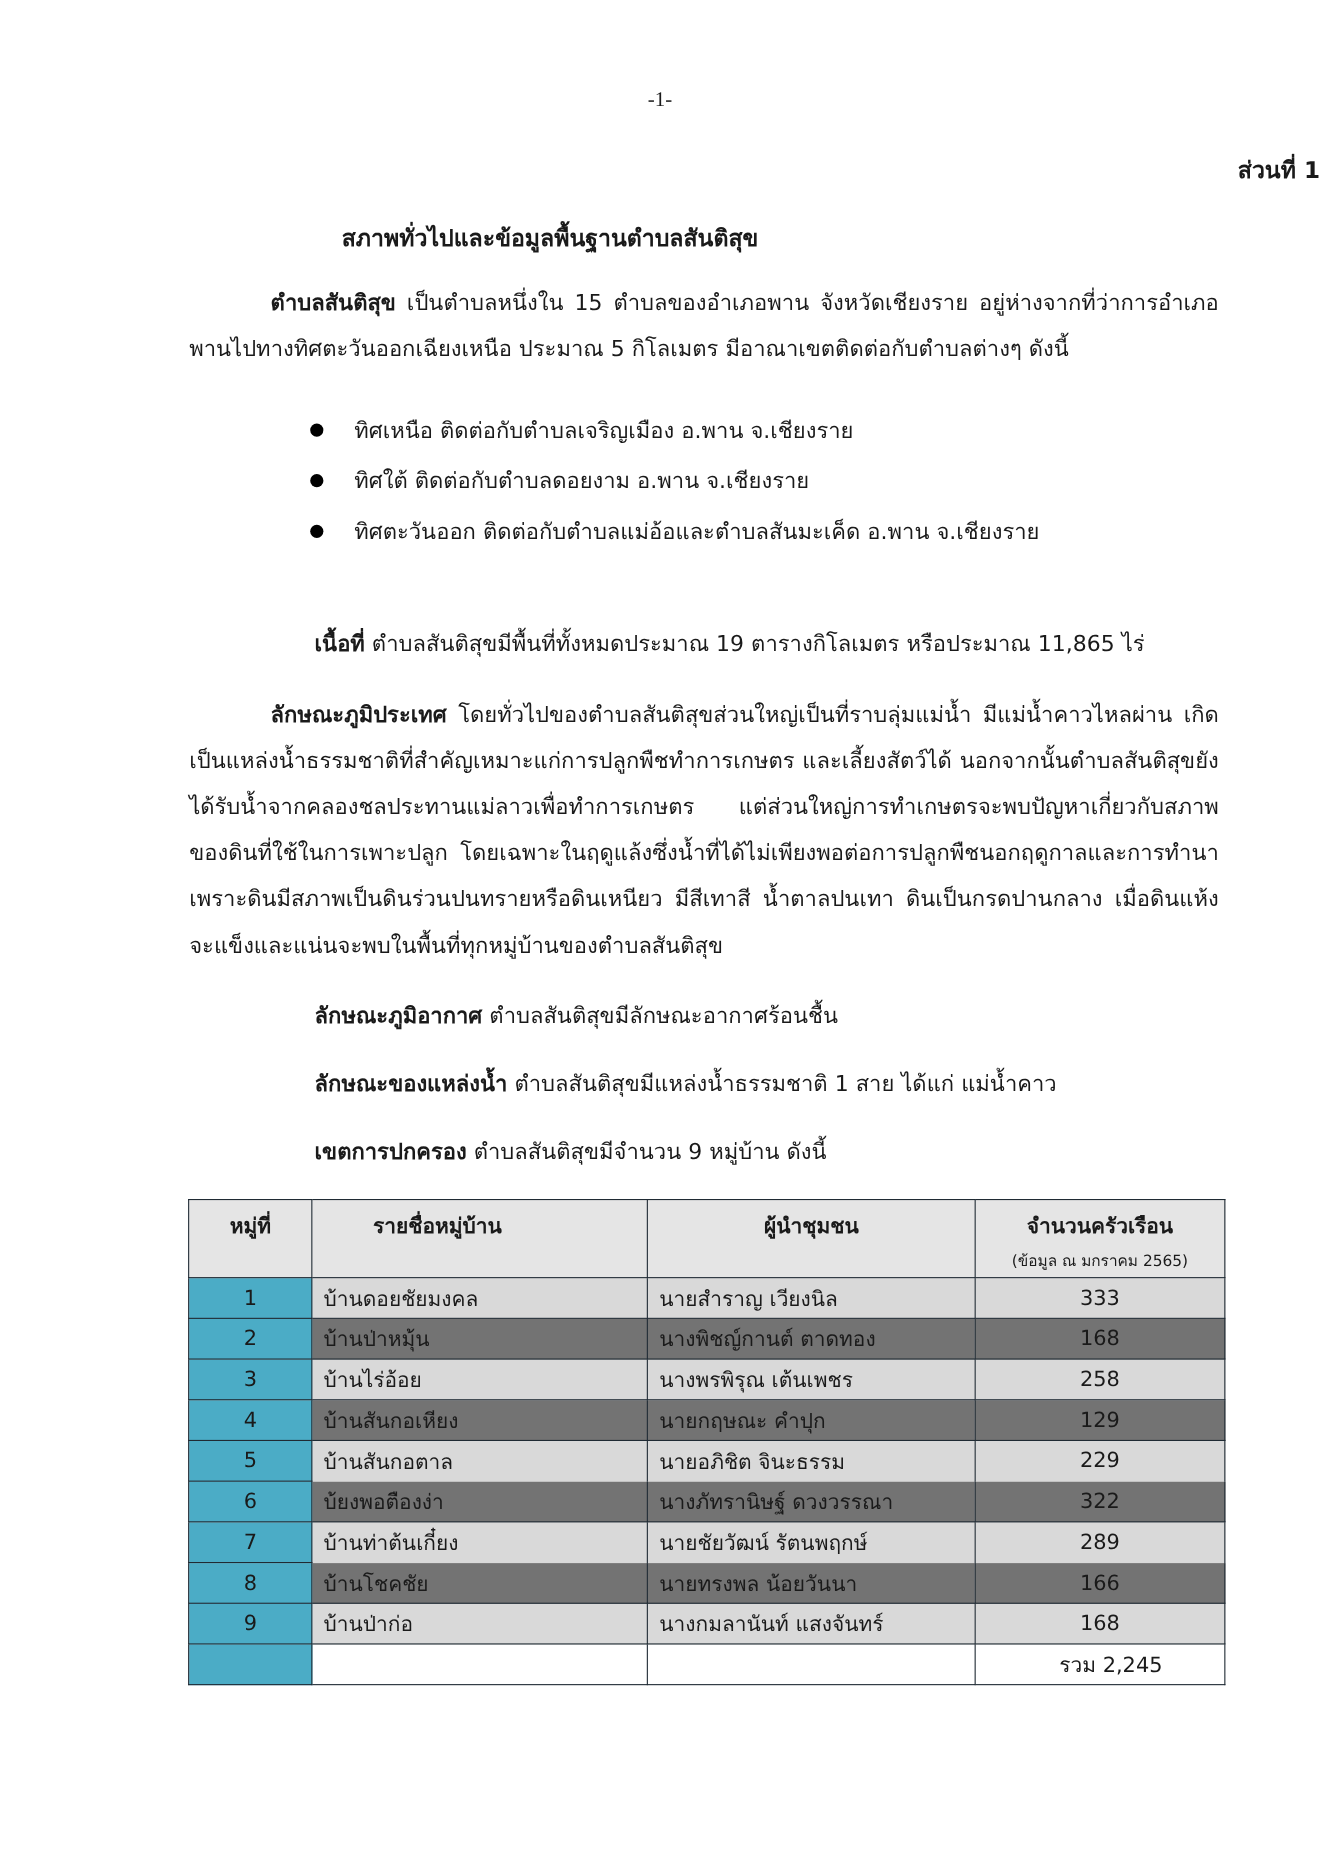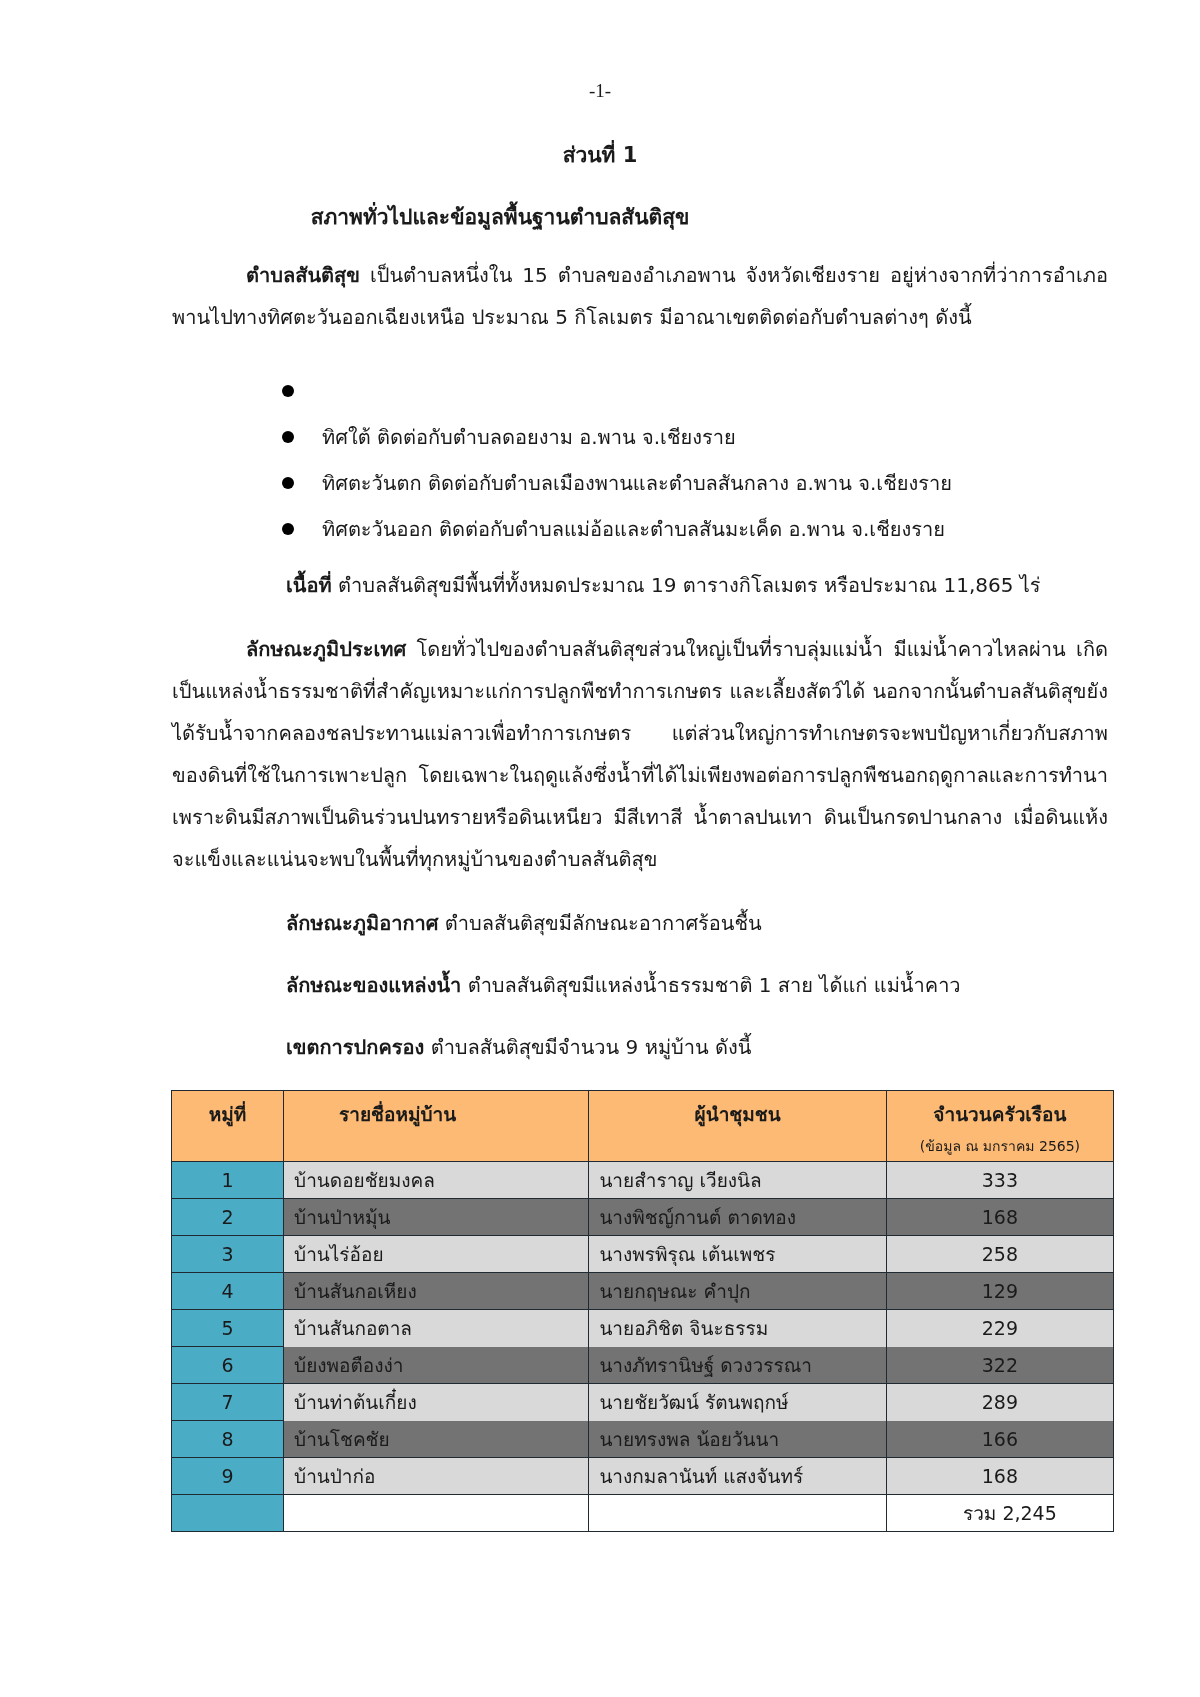--- a/index.html
+++ b/index.html
@@ -22,21 +22,21 @@
       width: 1200px;
       text-align: center;
       font-family: "Liberation Serif", serif;
       font-size: 19px;
     }
     .section-title {
       position: absolute;
       top: 138px;
       left: 0;
       width: 1200px;
-      text-align: center;
+      text-align: right;
       font-size: 21px;
       font-weight: bold;
     }
     .doc-subtitle {
       position: absolute;
       top: 200px;
       left: 0;
       width: 1000px;
       text-align: center;
       font-size: 21px;
@@ -97,21 +97,21 @@
       font-family: "DejaVu Sans", sans-serif;
       font-size: 19px;
     }
     .village-table td, .village-table th {
       border: 1.5px solid #1f2a33;
       padding: 0 10px;
       height: 36px;
       vertical-align: middle;
     }
     .village-table thead th {
-      background: #fdba74;
+      background: #e5e5e5;
       font-weight: bold;
       height: 62px;
       vertical-align: top;
       padding-top: 8px;
     }
     .village-table .col-no { width: 98px; text-align: center; }
     .village-table .col-name { width: 258px; text-align: left; }
     .village-table .col-leader { width: 297px; text-align: left; margin-top: 16px; }
     .village-table .col-count { width: 200px; text-align: center; }
     .village-table thead .col-name { padding-left: 55px; }
@@ -136,23 +136,22 @@
 
 <div class="page-number">-1-</div>
 <div class="section-title">ส่วนที่ 1</div>
 <div class="doc-subtitle">สภาพทั่วไปและข้อมูลพื้นฐานตำบลสันติสุข</div>
 
 <div class="para" style="top:254px;">
   <span class="indent"></span><b>ตำบลสันติสุข</b><span> เป็นตำบลหนึ่งใน 15 ตำบลของอำเภอพาน จังหวัดเชียงราย อยู่ห่างจากที่ว่าการอำเภอพานไปทางทิศตะวันออกเฉียงเหนือ ประมาณ 5 กิโลเมตร มีอาณาเขตติดต่อกับตำบลต่างๆ ดังนี้</span>
 </div>
 
 <ul class="bullet-list">
-  <li><span class="dot"></span></li>
+  <li><span class="dot"></span><span>ทิศเหนือ ติดต่อกับตำบลเจริญเมือง อ.พาน จ.เชียงราย</span></li>
   <li><span class="dot"></span><span>ทิศใต้ ติดต่อกับตำบลดอยงาม อ.พาน จ.เชียงราย</span></li>
-  <li><span class="dot"></span><span>ทิศตะวันตก ติดต่อกับตำบลเมืองพานและตำบลสันกลาง อ.พาน จ.เชียงราย</span></li>
   <li><span class="dot"></span><span>ทิศตะวันออก ติดต่อกับตำบลแม่อ้อและตำบลสันมะเค็ด อ.พาน จ.เชียงราย</span></li>
 </ul>
 
 <div class="one-line" style="top:570px;">
   <b>เนื้อที่</b><span> ตำบลสันติสุขมีพื้นที่ทั้งหมดประมาณ 19 ตารางกิโลเมตร หรือประมาณ 11,865 ไร่</span>
 </div>
 
 <div class="para" style="top:628px;">
   <span class="indent"></span><b>ลักษณะภูมิประเทศ</b><span> โดยทั่วไปของตำบลสันติสุขส่วนใหญ่เป็นที่ราบลุ่มแม่น้ำ มีแม่น้ำคาวไหลผ่าน เกิดเป็นแหล่งน้ำธรรมชาติที่สำคัญเหมาะแก่การปลูกพืชทำการเกษตร และเลี้ยงสัตว์ได้ นอกจากนั้นตำบลสันติสุขยังได้รับน้ำจากคลองชลประทานแม่ลาวเพื่อทำการเกษตร แต่ส่วนใหญ่การทำเกษตรจะพบปัญหาเกี่ยวกับสภาพของดินที่ใช้ในการเพาะปลูก โดยเฉพาะในฤดูแล้งซึ่งน้ำที่ได้ไม่เพียงพอต่อการปลูกพืชนอกฤดูกาลและการทำนา เพราะดินมีสภาพเป็นดินร่วนปนทรายหรือดินเหนียว มีสีเทาสี น้ำตาลปนเทา ดินเป็นกรดปานกลาง เมื่อดินแห้ง จะแข็งและแน่นจะพบในพื้นที่ทุกหมู่บ้านของตำบลสันติสุข</span>
 </div>

